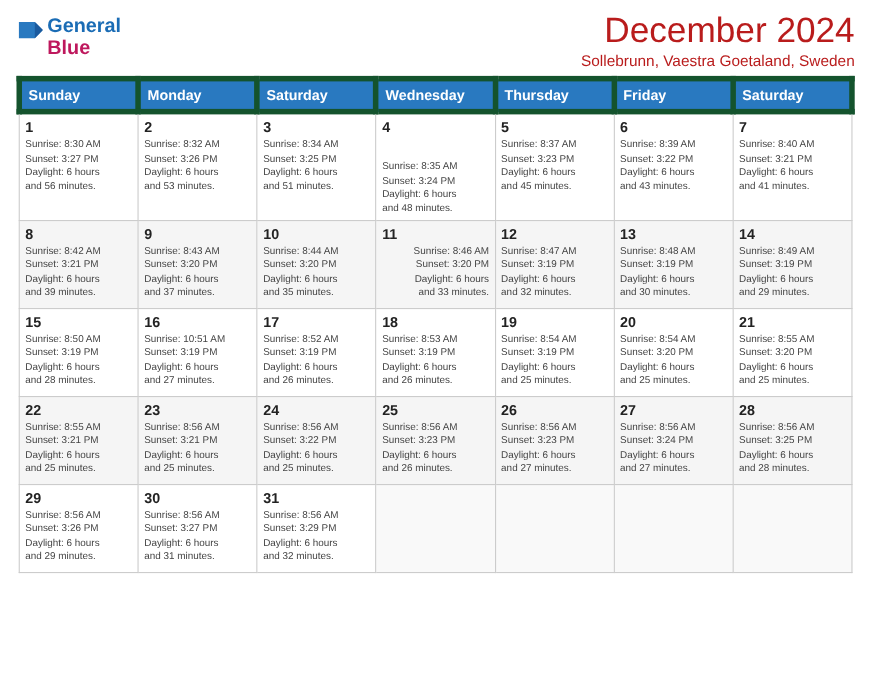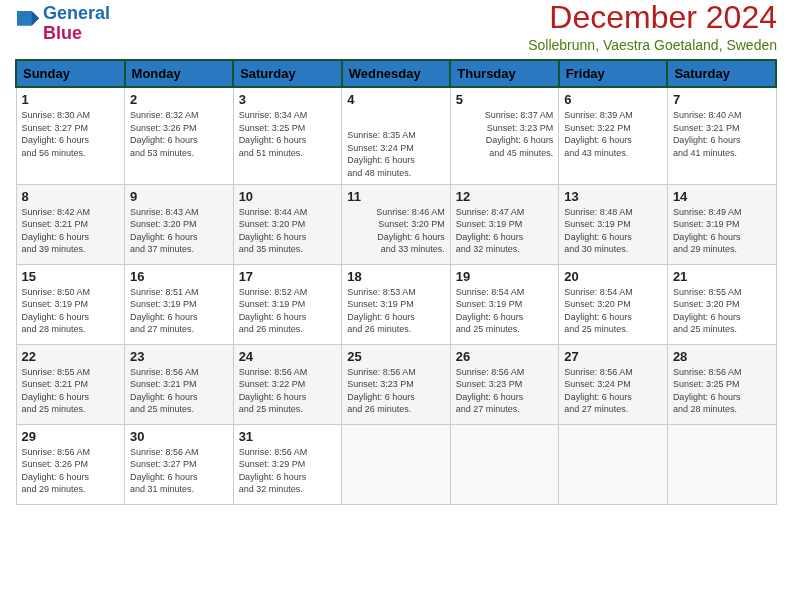--- a/index.html
+++ b/index.html
@@ -6,21 +6,21 @@
     body {
       width: 792px;
       height: 612px;
       font-family: Arial, sans-serif;
       background: #fff;
       overflow: hidden;
     }
     .container {
       width: 792px;
       height: 612px;
-      padding: 0 15px 10px 15px;
+      padding: 10px 15px 10px 15px;
     }
     .header {
       display: flex;
       align-items: flex-start;
       justify-content: space-between;
       margin-bottom: 6px;
     }
     .logo {
       display: flex;
       align-items: center;
@@ -44,36 +44,36 @@
       text-align: right;
     }
     .month-title {
       font-size: 32px;
       font-weight: normal;
       color: #b91c1c;
       line-height: 1.1;
     }
     .subtitle {
       font-size: 14px;
-      color: #4d7c0f;
+      color: #b91c1c;
       margin-top: 2px;
     }
     .calendar {
       width: 100%;
       border-collapse: collapse;
       table-layout: fixed;
     }
     .calendar th {
       background-color: #2979c0;
-      color: #000000;
+      color: #ffffff;
       text-align: left;
       padding: 5px 6px;
       font-size: 13px;
       font-weight: bold;
-      border: 2px solid #14532d;
+      border: 5px solid #14532d;
     }
     .calendar td {
       border: 1px solid #ccc;
       vertical-align: top;
       padding: 4px 5px;
       font-size: 9.5px;
       color: #333;
       height: 80px;
       background: #fff;
     }
@@ -158,21 +158,21 @@
           </td>
           <td>
             <span class="day-number">4</span>
             <div class="day-info" style="white-space: pre-line; margin-top: 22px;">Sunrise: 8:35 AM
 Sunset: 3:24 PM
 Daylight: 6 hours
 and 48 minutes.</div>
           </td>
           <td>
             <span class="day-number">5</span>
-            <div class="day-info" style="white-space: pre-line; text-align: right;">Sunrise: 8:37 AM
+            <div class="day-info" style="white-space: pre-line;">Sunrise: 8:37 AM
 Sunset: 3:23 PM
 Daylight: 6 hours
 and 45 minutes.</div>
           </td>
           <td>
             <span class="day-number">6</span>
             <div class="day-info" style="white-space: pre-line;">Sunrise: 8:39 AM
 Sunset: 3:22 PM
 Daylight: 6 hours
 and 43 minutes.</div>
@@ -239,21 +239,21 @@
         <tr>
           <td>
             <span class="day-number">15</span>
             <div class="day-info" style="white-space: pre-line;">Sunrise: 8:50 AM
 Sunset: 3:19 PM
 Daylight: 6 hours
 and 28 minutes.</div>
           </td>
           <td>
             <span class="day-number">16</span>
-            <div class="day-info" style="white-space: pre-line;">Sunrise: 8:51 AM
+            <div class="day-info" style="white-space: pre-line;">Sunrise: 10:51 AM
 Sunset: 3:19 PM
 Daylight: 6 hours
 and 27 minutes.</div>
           </td>
           <td>
             <span class="day-number">17</span>
             <div class="day-info" style="white-space: pre-line;">Sunrise: 8:52 AM
 Sunset: 3:19 PM
 Daylight: 6 hours
 and 26 minutes.</div>

